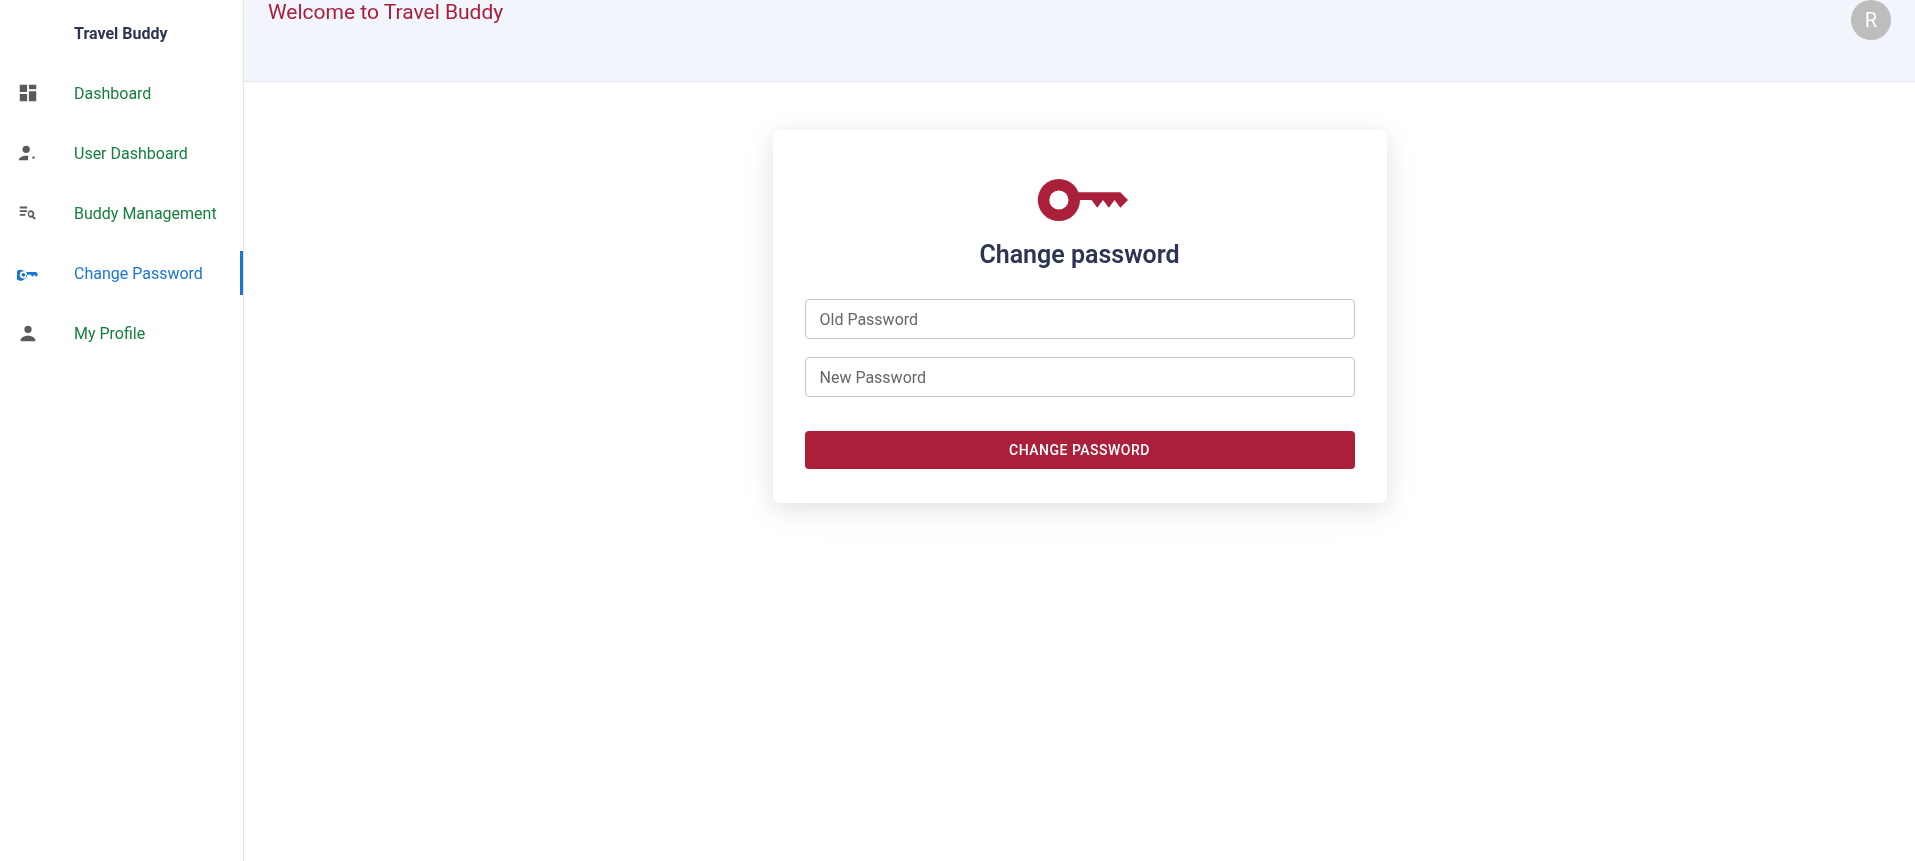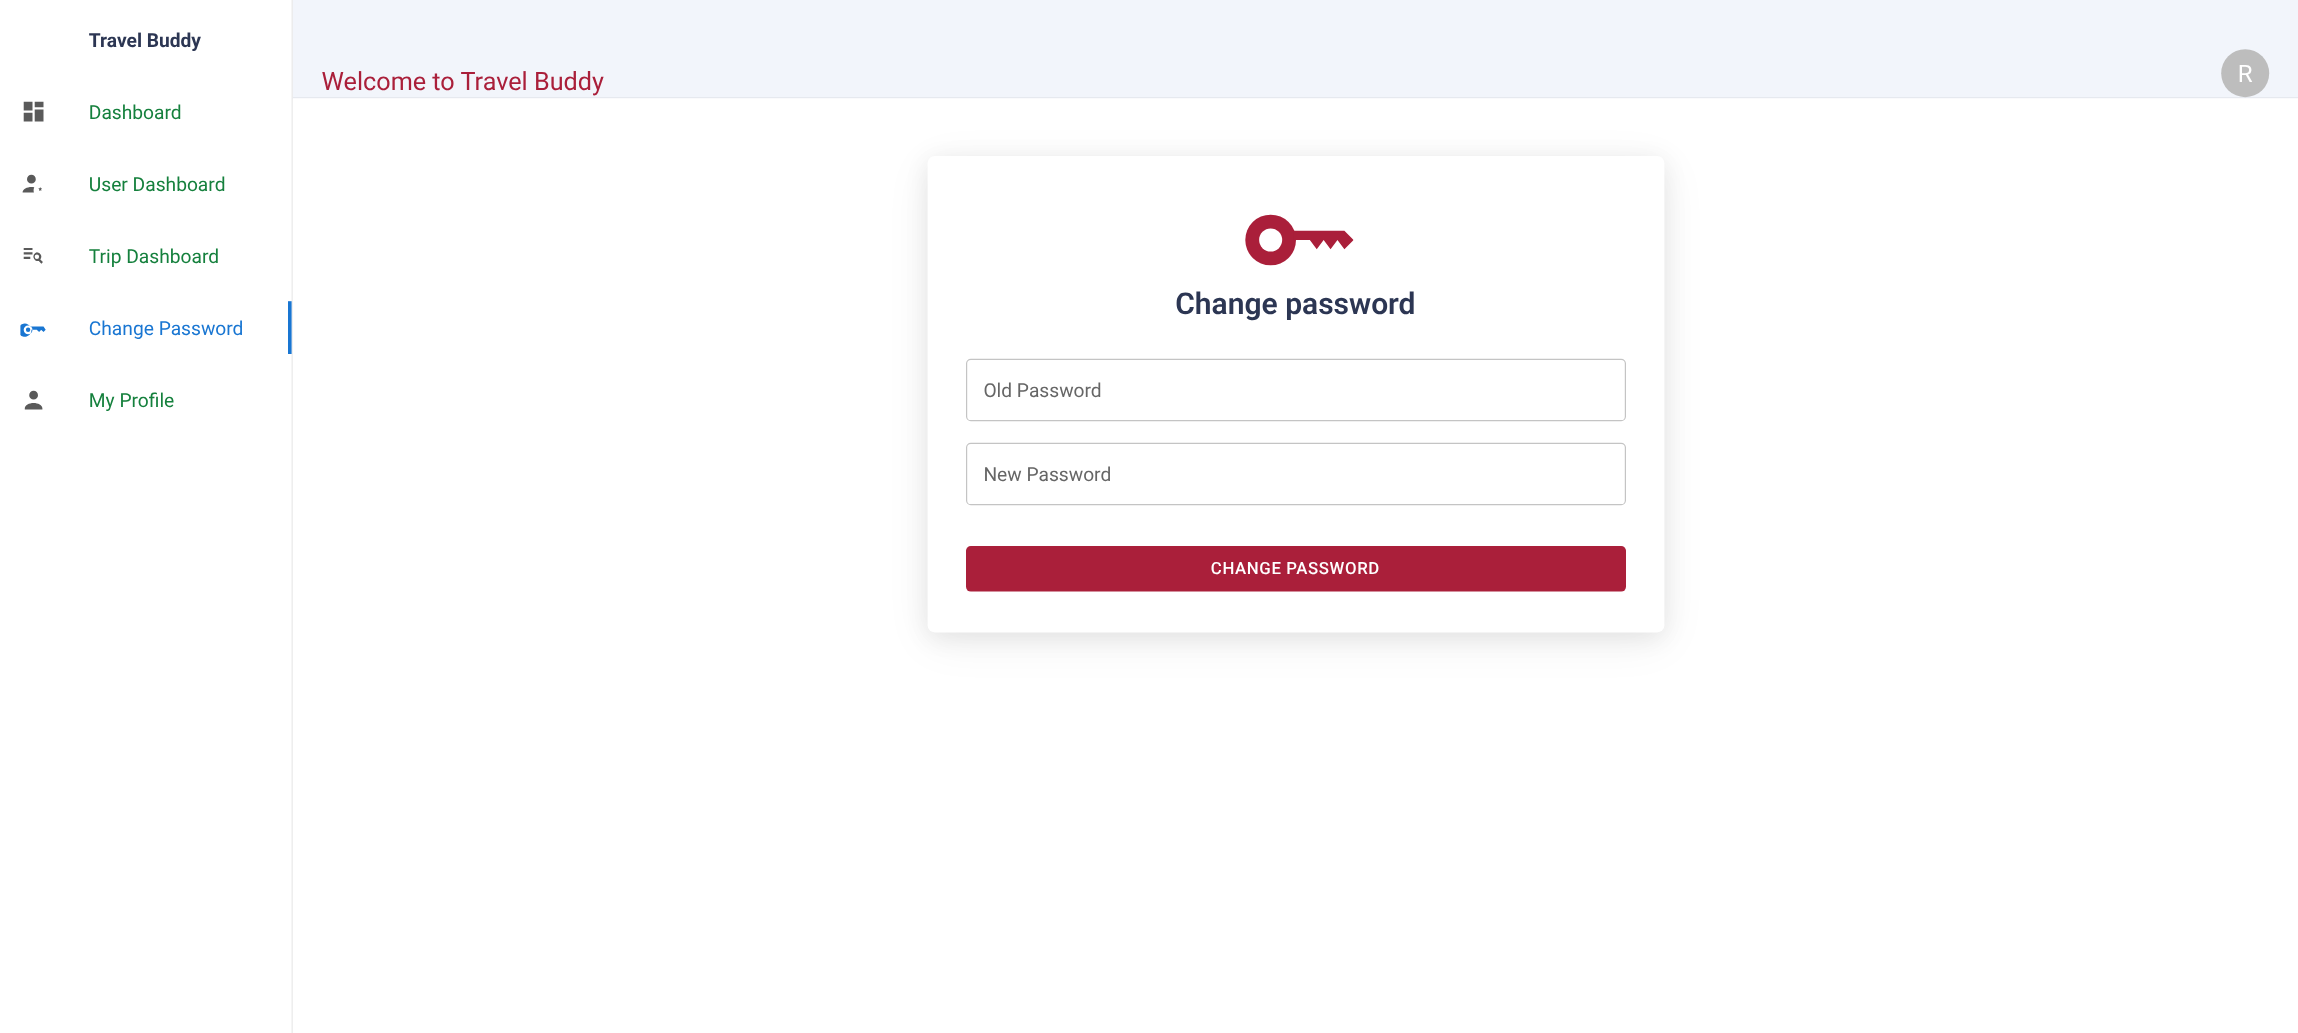--- a/index.html
+++ b/index.html
@@ -59,21 +59,21 @@
       background: #1976d2;
     }
     .icon-wrap svg { fill: #5a5a5a; width: 22px; height: 22px; }
 
     .main { flex: 1; display: flex; flex-direction: column; }
     .topbar {
       height: 82px;
       background: #f2f5fb;
       border-bottom: 1px solid #e3e6ec;
       display: flex;
-      align-items: flex-end;
+      align-items: flex-start;
       justify-content: space-between;
       padding: 0 24px;
     }
     .topbar-title {
       font-size: 21px;
       font-weight: 400;
       color: #aa1f3a;
     }
     .avatar {
       width: 40px;
@@ -112,21 +112,21 @@
     .card-icon svg { fill: #aa1f3a; width: 96px; height: 60px; }
     .card-title {
       text-align: center;
       font-size: 25px;
       font-weight: 600;
       color: #2c3653;
       margin-bottom: 30px;
     }
     .field {
       width: 100%;
-      height: 52px;
+      height: 40px;
       border: 1px solid #c4c4c4;
       border-radius: 4px;
       padding: 0 14px;
       font-size: 16px;
       color: #666;
       margin-bottom: 18px;
       font-family: inherit;
       outline: none;
     }
     .field::placeholder { color: #666; }
@@ -169,21 +169,21 @@
       </span>
       <span class="label">User Dashboard</span>
     </div>
 
     <div class="nav-item">
       <span class="icon-wrap">
         <svg viewBox="0 0 24 24">
             <path d="M3 5h8v2H3V5zm0 4h8v2H3V9zm0 4h6v2H3v-2zm12-4a4 4 0 013.1 6.5l2.4 2.4-1.4 1.4-2.4-2.4A4 4 0 1115 9zm0 2a2 2 0 100 4 2 2 0 000-4z"></path>
           </svg>
       </span>
-      <span class="label">Trip Dashboard</span>
+      <span class="label">Buddy Management</span>
     </div>
 
     <div class="nav-item active">
       <span class="icon-wrap">
         <svg viewBox="0 0 24 24">
             <path d="M7 10a4 4 0 100 8 4 4 0 000-8zm3.9 3H22l-2 2-2-2-2 2-2-2h-3.1a5 5 0 000-1z M7 12a2 2 0 110 4 2 2 0 010-4z M10 14a6 6 0 11-1-3h12l2 3-2 2-2-2-2 2-2-2h-5z"></path>
           </svg>
       </span>
       <span class="label">Change Password</span>
     </div>

